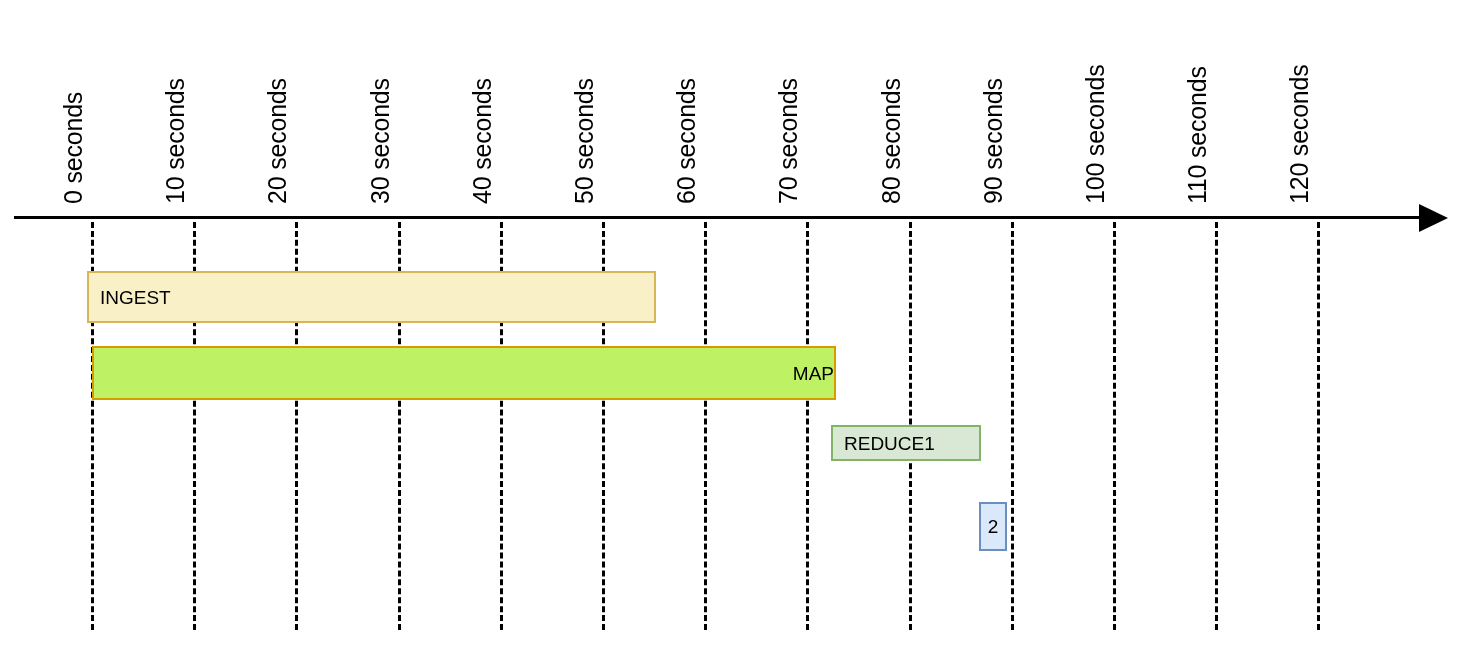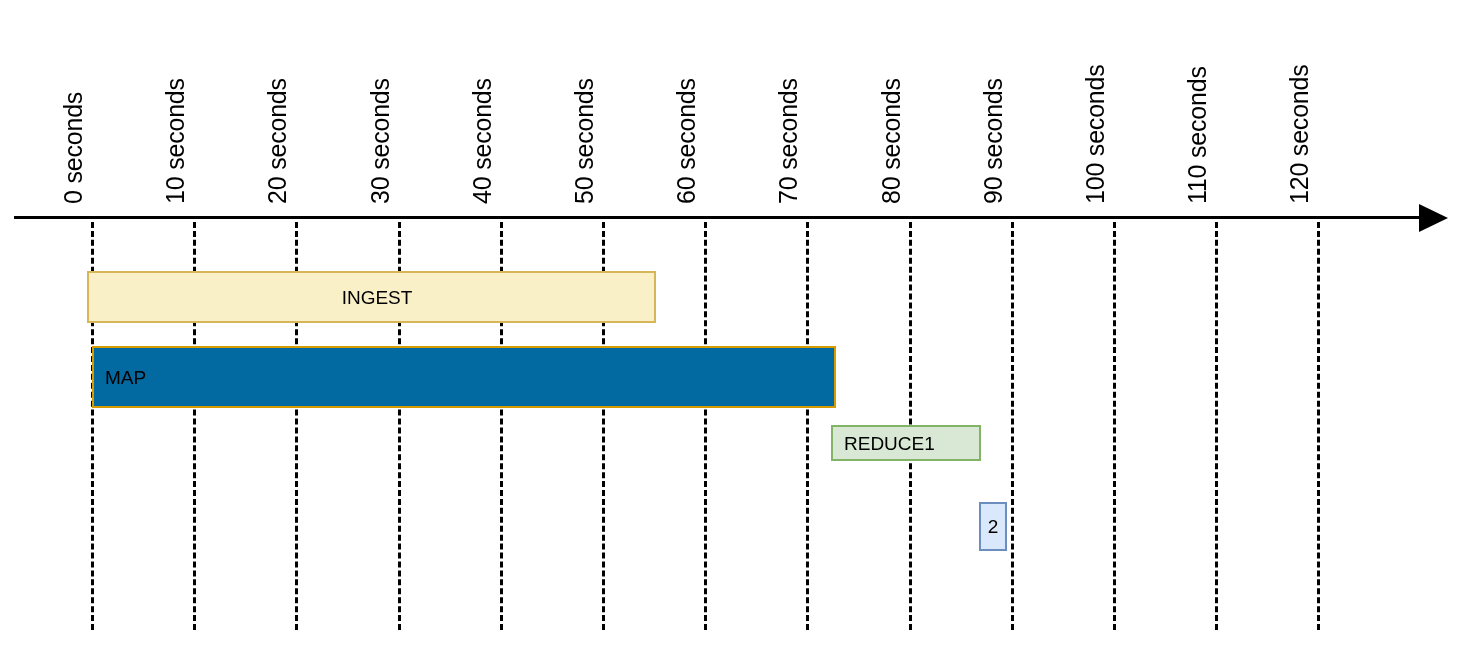--- a/index.html
+++ b/index.html
@@ -151,24 +151,24 @@
       </div>
       <div class="tick-label-wrap" style="left: 1312.4px;">
         <div class="tick-label">120 seconds</div>
       </div>
     </div>
 
   <div class="axis-line"></div>
   <div class="axis-arrow"></div>
 
   <div id="bars-layer">
-      <div class="task-bar" style="left: 87px; top: 271px; width: 569px; height: 52px; background: rgb(250, 240, 200); border-color: rgb(214, 182, 86); justify-content: center;">
+      <div class="task-bar" style="left: 87px; top: 271px; width: 569px; height: 52px; background: rgb(250, 240, 200); border-color: rgb(214, 182, 86);">
         <span class="task-label">INGEST</span>
       </div>
-      <div class="task-bar" style="left: 92px; top: 346px; width: 744px; height: 62px; background: #0369a1; border-color: rgb(215, 155, 0);">
+      <div class="task-bar" style="left: 92px; top: 346px; width: 744px; height: 54px; background: #bef264; border-color: rgb(215, 155, 0); justify-content: flex-end;">
         <span class="task-label">MAP</span>
       </div>
       <div class="task-bar" style="left: 831px; top: 425px; width: 150px; height: 36px; background: rgb(217, 232, 212); border-color: rgb(130, 179, 102);">
         <span class="task-label">REDUCE1</span>
       </div>
       <div class="task-bar centered" style="left: 979px; top: 502px; width: 28px; height: 49px; background: rgb(218, 232, 252); border-color: rgb(108, 142, 191);">
         <span class="task-label">2</span>
       </div>
     </div>
 

